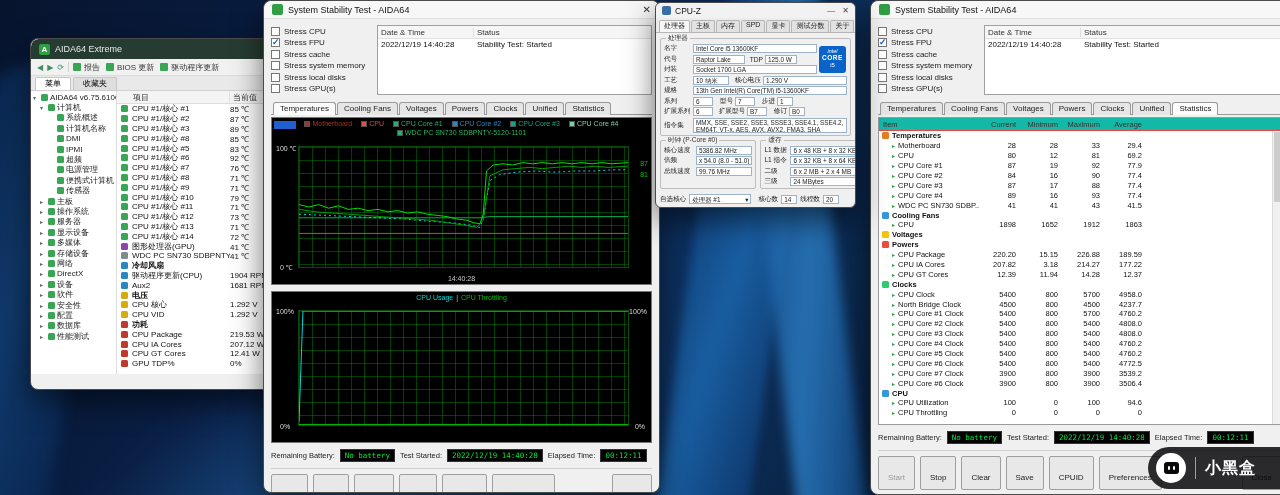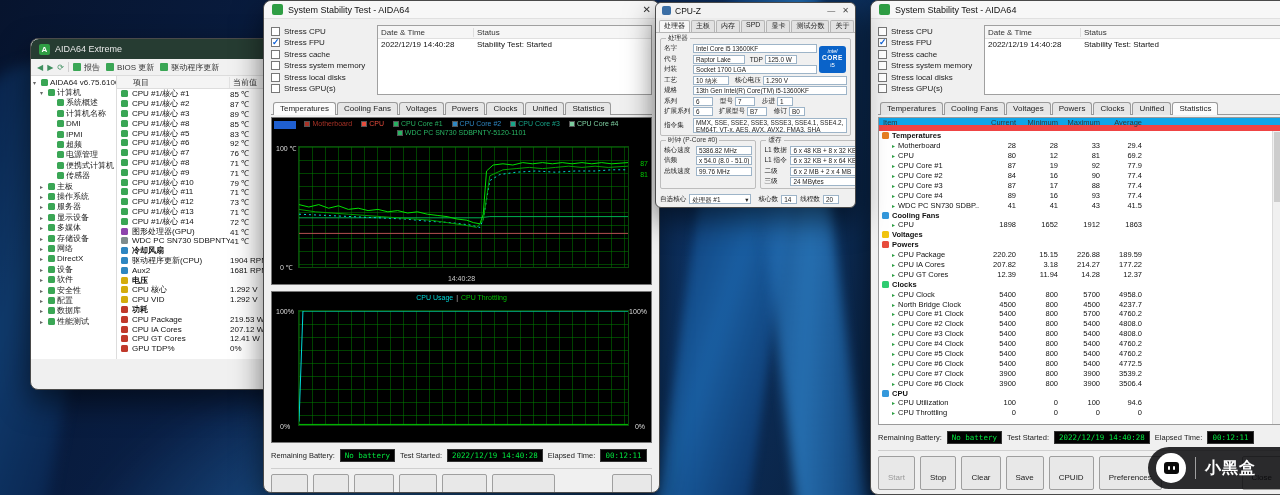--- a/index.html
+++ b/index.html
@@ -100,21 +100,21 @@
 .rb{right:6px;bottom:12px;}
 .statusline{margin-top:6px;display:flex;align-items:center;gap:5px;font-size:7.5px;color:#222;flex:none;white-space:nowrap;}
 .led{background:#000;color:#00e53e;font-family:"DejaVu Sans Mono",monospace;font-size:7.5px;padding:1px 4px;border:1px solid #333;}
 .btnrow{margin-top:6px;padding-top:5px;border-top:1px solid #cfcfcf;display:flex;gap:5px;flex:none;}
 .sbtn{font-size:8px;height:27px;padding:16px 9px;background:#e8e8e8;border:1px solid #9f9f9f;border-radius:2px;color:#222;}
 .btnrow .sbtn:nth-of-type(1){color:#9a9a9a;}
 .btnrow .sbtn:last-of-type{margin-left:auto;}
 
 
 .stat-table{flex:1;margin-top:2px;border:1px solid #9a9a9a;background:#fff;display:flex;flex-direction:column;overflow:hidden;position:relative;}
-.st-h{display:grid;grid-template-columns:100px 42px 42px 42px 42px;height:13px;background:#0ea5e9;border-bottom:6px solid #ef4444;font-size:7.5px;align-items:center;color:#333;flex:none;}
+.st-h{display:grid;grid-template-columns:100px 42px 42px 42px 42px;height:13px;background:#14b8a6;border-bottom:1px solid #ef4444;font-size:7.5px;align-items:center;color:#333;flex:none;}
 .st-h span{text-align:right;padding-right:5px;}
 .st-h span:first-child{text-align:left;padding-left:4px;}
 .st-rows{overflow:hidden;}
 .strow{display:grid;grid-template-columns:100px 42px 42px 42px 42px;height:9.9px;font-size:7.5px;align-items:center;color:#111;}
 .cn{text-align:right;padding-right:5px;}
 .c0{display:flex;align-items:center;gap:3px;padding-left:3px;white-space:nowrap;overflow:hidden;}
 .strow[data-kind="item"] .c0{padding-left:13px;}
 .g-ico{width:7px;height:7px;border-radius:1.5px;display:inline-block;flex:none;}
 .strow[data-kind="group"]{font-weight:bold;}
 .i-ico{color:#2f9e44;font-size:6px;font-style:normal;}
@@ -193,20 +193,25 @@
         <button class="tbtn" data-name="toolbar-button">
           <i class="tico" data-name="toolbar-button-icon"></i>
           <span data-name="toolbar-button-label">BIOS 更新</span>
         </button>
         <button class="tbtn" data-name="toolbar-button">
           <i class="tico" data-name="toolbar-button-icon"></i>
           <span data-name="toolbar-button-label">驱动程序更新</span>
         </button>
       </span>
   </div>
+  <div class="viewtabs" data-name="view-tabs">
+
+  <span class="vtab" data-name="view-tab" data-sel="true">菜单</span>
+      <span class="vtab" data-name="view-tab" data-sel="false">收藏夹</span>
+    </div>
   <div class="aida-body" data-name="aida64-body">
     <div class="tree" data-name="navigation-tree">
 
         <div class="tnode" data-name="tree-item" data-lvl="0">
           <s class="tw" style="text-decoration:none" data-name="tree-twisty-icon">▾</s>
           <i class="tico2" data-name="tree-item-icon"></i>
           <span data-name="tree-item-label">AIDA64 v6.75.6100</span>
         </div>
 
         <div class="tnode" data-name="tree-item" data-lvl="1">

